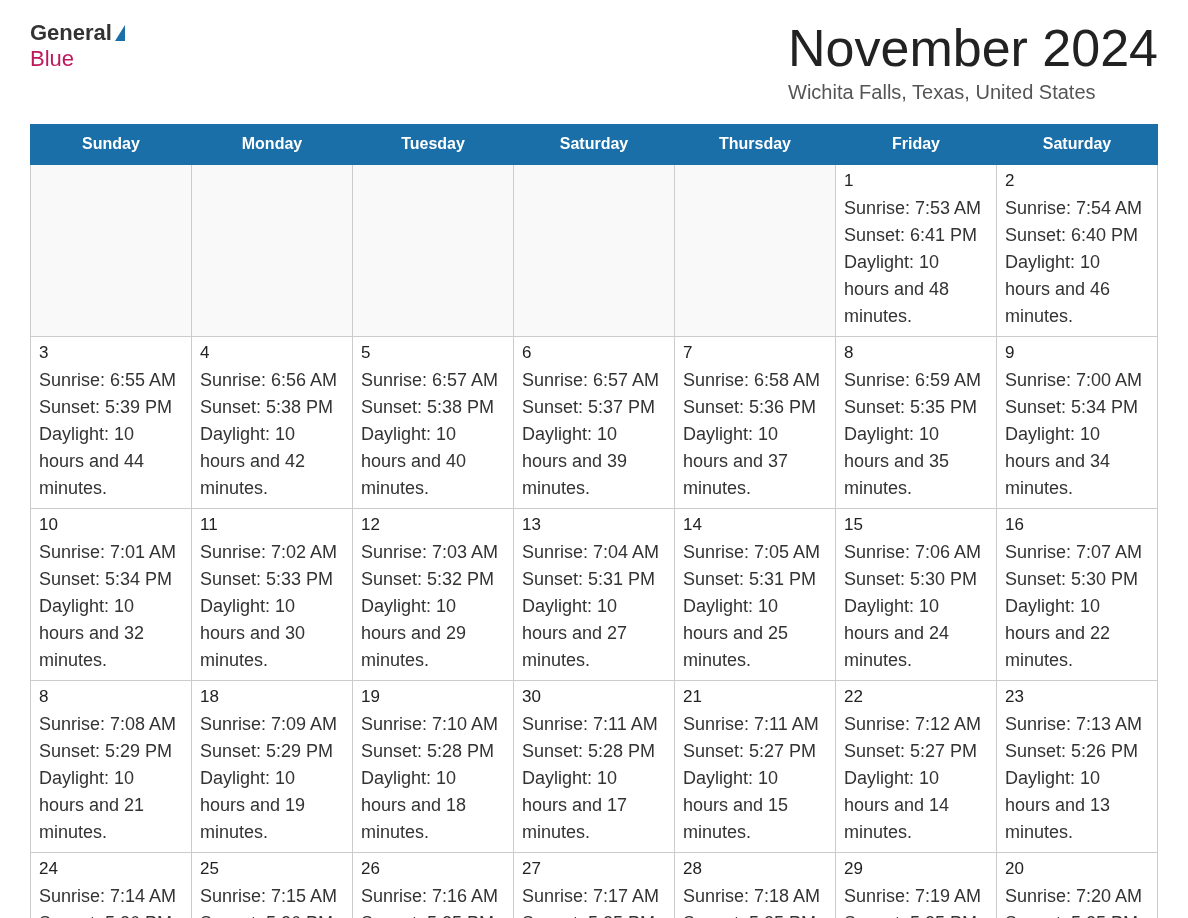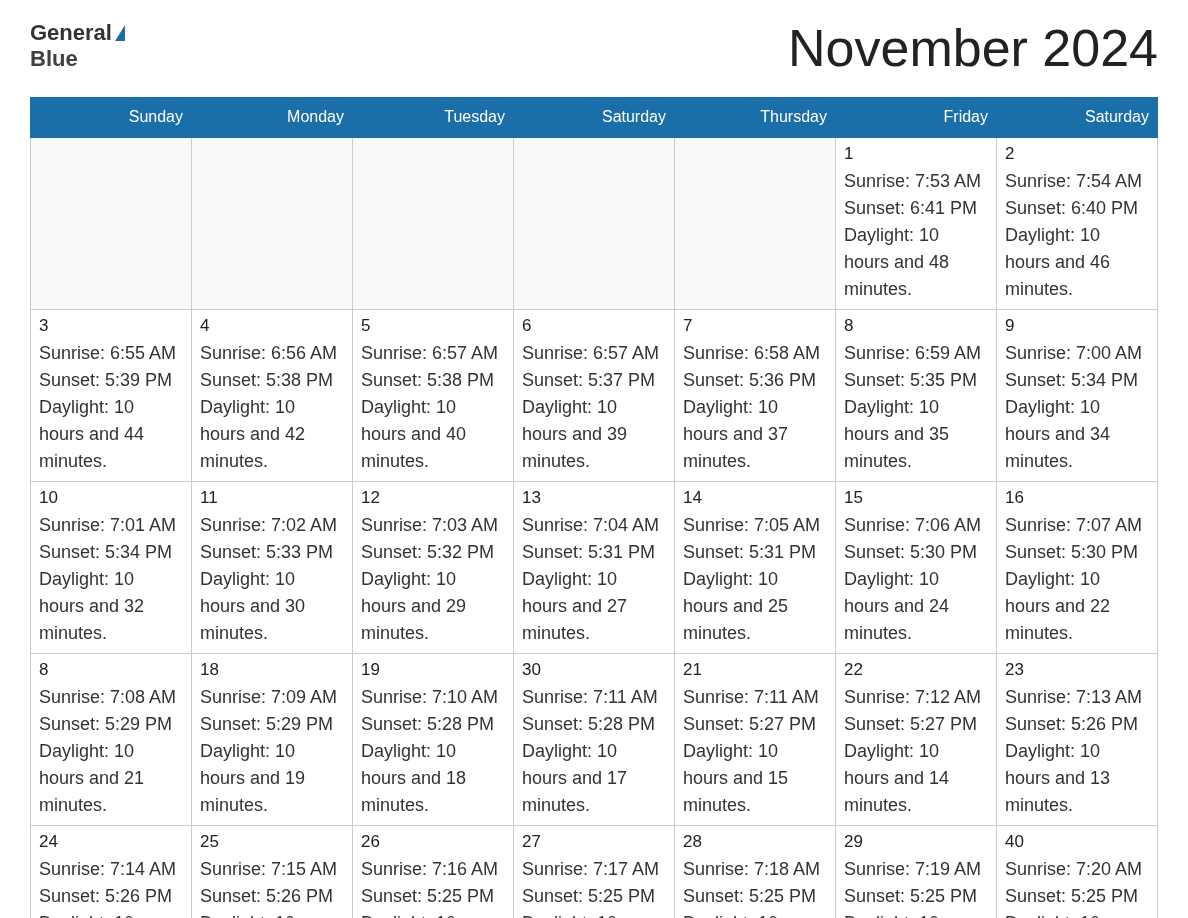--- a/index.html
+++ b/index.html
@@ -32,21 +32,21 @@
     .logo-general { color: #333; }
     .logo-triangle {
       width: 0; height: 0;
       border-left: 10px solid transparent;
       border-right: 0px solid transparent;
       border-bottom: 16px solid #1a6fa8;
       display: inline-block;
       margin: 0 1px;
       vertical-align: middle;
     }
-    .logo-blue { color: #404040; font-size: 22px; font-weight: bold; }
+    .logo-blue { color: #be185d; font-size: 22px; font-weight: normal; }
     .title-section { }
     .month-title {
       font-size: 52px;
       font-weight: 300;
       color: #222;
       line-height: 1.1;
     }
     .location {
       font-size: 20px;
       color: #555;
@@ -55,22 +55,22 @@
     .calendar {
       width: 100%;
       border-collapse: collapse;
       border: 1px solid #aaa;
     }
     .calendar th {
       background-color: #1a6fa8;
       color: #fff;
       padding: 10px 8px;
       font-size: 16px;
-      font-weight: normal;
-      text-align: right;
+      font-weight: bold;
+      text-align: center;
       border: 1px solid #1a6fa8;
     }
     .calendar td {
       border: 1px solid #ccc;
       vertical-align: top;
       padding: 6px 8px;
       width: calc(100% / 7);
       min-height: 110px;
       height: 130px;
     }
@@ -96,20 +96,21 @@
 <div class="header">
   <div class="logo">
     <div class="logo-text">
       <span class="logo-general">General</span>
       <span class="logo-triangle"></span>
     </div>
     <span class="logo-blue">Blue</span>
   </div>
   <div class="title-section">
     <div class="month-title">November 2024</div>
+    <div class="location">Wichita Falls, Texas, United States</div>
   </div>
 </div>
 
 <table class="calendar">
   <thead>
     <tr>
     <th>Sunday</th>
         <th>Monday</th>
         <th>Tuesday</th>
         <th>Saturday</th>
@@ -243,18 +244,18 @@
         </td>
         <td>
           <span class="day-num">28</span>
           <div class="day-info">Sunrise: 7:18 AM<br>Sunset: 5:25 PM<br>Daylight: 10 hours and 7 minutes.</div>
         </td>
         <td>
           <span class="day-num">29</span>
           <div class="day-info">Sunrise: 7:19 AM<br>Sunset: 5:25 PM<br>Daylight: 10 hours and 5 minutes.</div>
         </td>
         <td>
-          <span class="day-num">40</span>
+          <span class="day-num">20</span>
           <div class="day-info">Sunrise: 7:20 AM<br>Sunset: 5:25 PM<br>Daylight: 10 hours and 4 minutes.</div>
         </td>
       </tr>
     </tbody>
 </table>
 
 </body></html>

